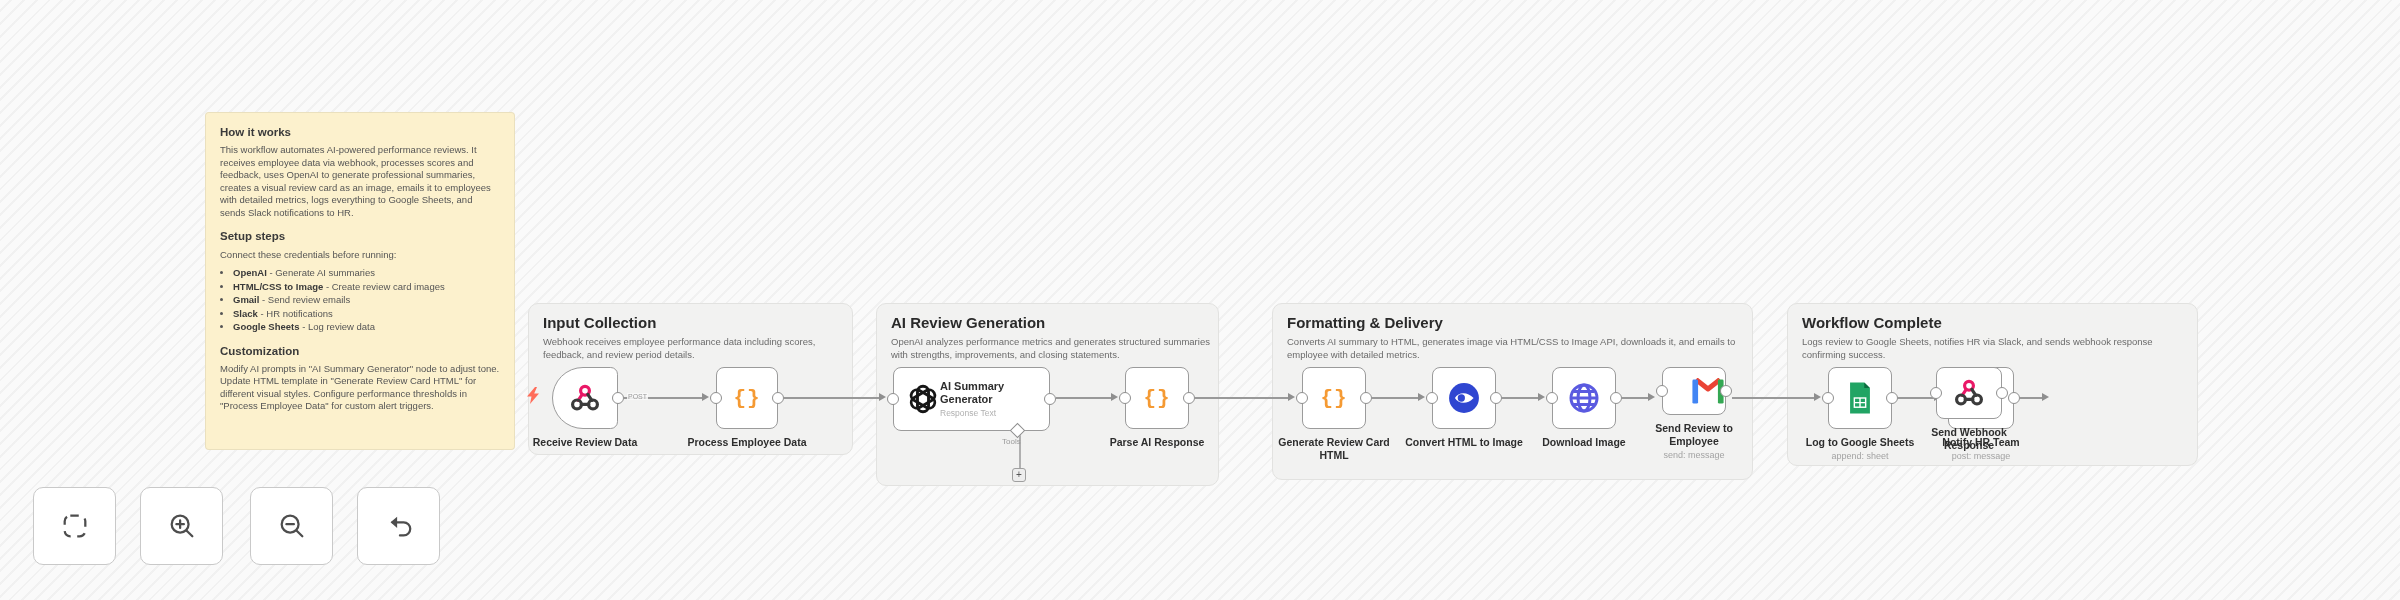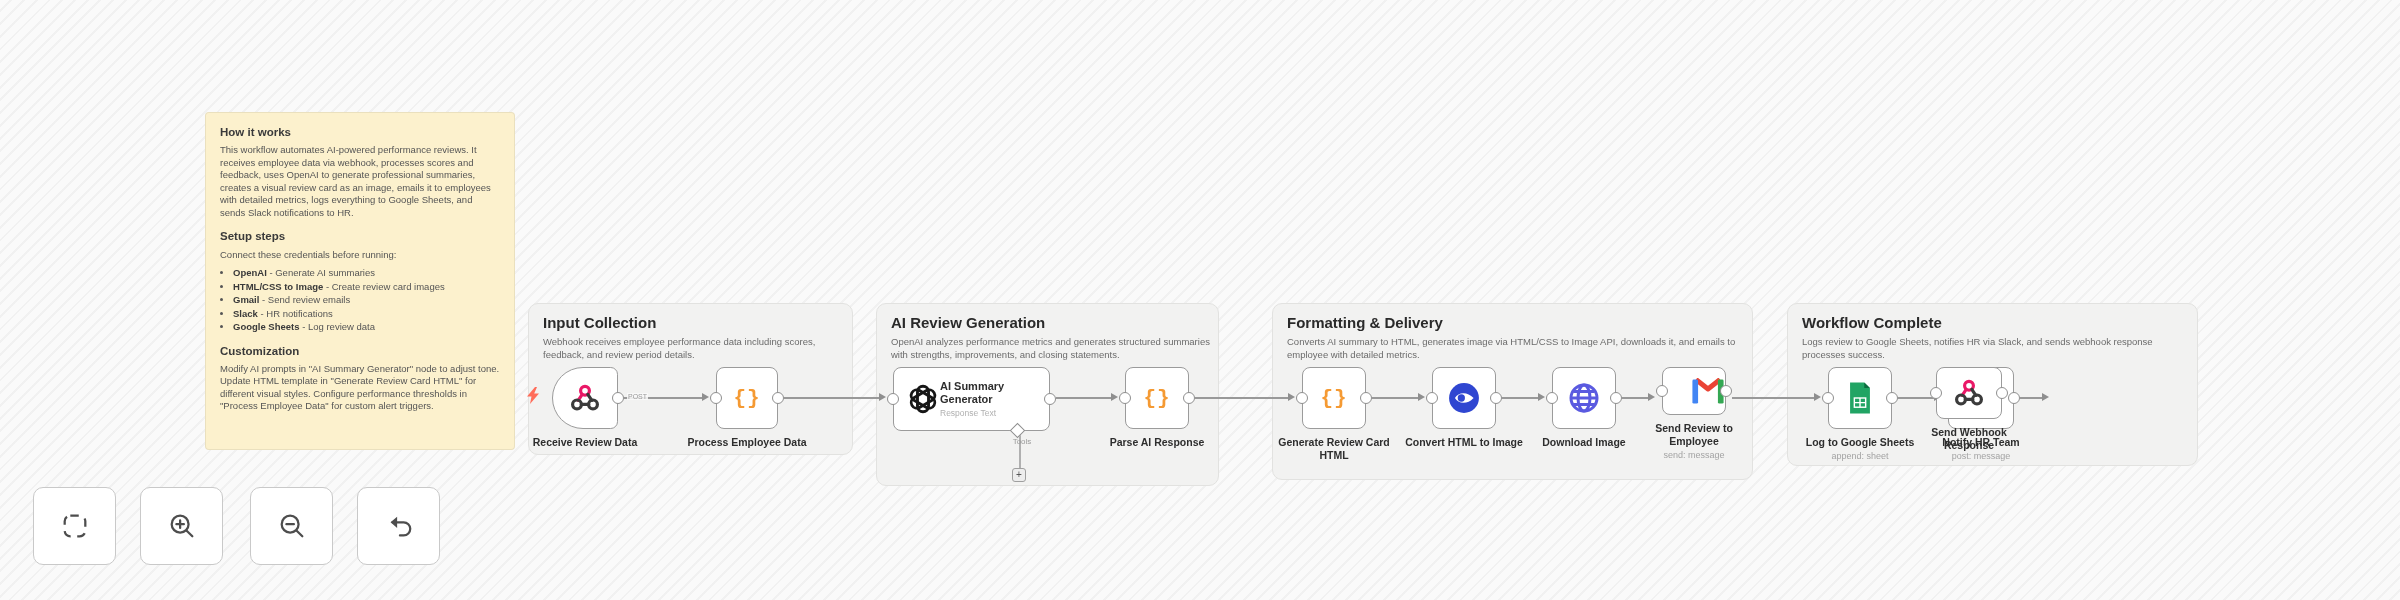--- a/index.html
+++ b/index.html
@@ -56,21 +56,21 @@
   .diamond{position:absolute;width:9px;height:9px;background:#fff;border:1.6px solid #8f8f8f;transform:rotate(45deg);z-index:4;}
   .nlabel{
     position:absolute;top:calc(100% + 8px);left:50%;transform:translateX(-50%);
     width:150px;text-align:center;font-size:10.5px;font-weight:600;color:#2e2e2e;line-height:1.25;
   }
   .nsub{display:block;font-size:9px;font-weight:400;color:#a3a3a3;margin-top:2px;}
   .codeglyph{font-family:"Liberation Mono",monospace;font-size:21px;font-weight:700;color:#f59a33;letter-spacing:1px;}
   .ainode{justify-content:flex-start;padding-left:12px;}
   .ailabel{font-size:11px;font-weight:700;color:#2e2e2e;line-height:1.18;width:84px;text-align:left;}
   .aisub{display:block;font-size:8.5px;font-weight:400;color:#b0b0b0;margin-top:2px;}
-  .toolslabel{position:absolute;font-size:8px;color:#9a9a9a;z-index:3;width:40px;text-align:center;}
+  .toolslabel{position:absolute;font-size:8px;color:#9a9a9a;z-index:3;width:40px;}
   .plusbtn{position:absolute;width:14px;height:14px;box-sizing:border-box;background:#ededed;border:1px solid #9f9f9f;border-radius:3px;
     font-size:10px;color:#555;display:flex;align-items:center;justify-content:center;z-index:3;line-height:1;}
   .bolt{position:absolute;left:526px;top:387px;z-index:3;}
   
   .ctrl{
     position:absolute;top:487px;width:83px;height:78px;box-sizing:border-box;
     background:#fff;border:1.6px solid #c9c9c9;border-radius:10px;
     display:flex;align-items:center;justify-content:center;z-index:5;
   }
 </style>
@@ -102,21 +102,21 @@
   <div class="section sec2">
     <div class="stitle">AI Review Generation</div>
     <p class="sdesc">OpenAI analyzes performance metrics and generates structured summaries with strengths, improvements, and closing statements.</p>
   </div>
   <div class="section sec3">
     <div class="stitle">Formatting &amp; Delivery</div>
     <p class="sdesc">Converts AI summary to HTML, generates image via HTML/CSS to Image API, downloads it, and emails to employee with detailed metrics.</p>
   </div>
   <div class="section sec4">
     <div class="stitle">Workflow Complete</div>
-    <p class="sdesc">Logs review to Google Sheets, notifies HR via Slack, and sends webhook response processes success.</p>
+    <p class="sdesc">Logs review to Google Sheets, notifies HR via Slack, and sends webhook response confirming success.</p>
   </div>
 
   <div class="conn" style="left:624px;width:80px;"></div>
   <div class="arrow" style="left:702px;"></div>
   <div class="connlabel" style="left:627px;">POST</div>
   <div class="conn" style="left:784px;width:97px;"></div>
   <div class="arrow" style="left:879px;"></div>
   <div class="conn" style="left:1056px;width:57px;"></div>
   <div class="arrow" style="left:1111px;"></div>
   <div class="conn" style="left:1195px;width:95px;"></div>

